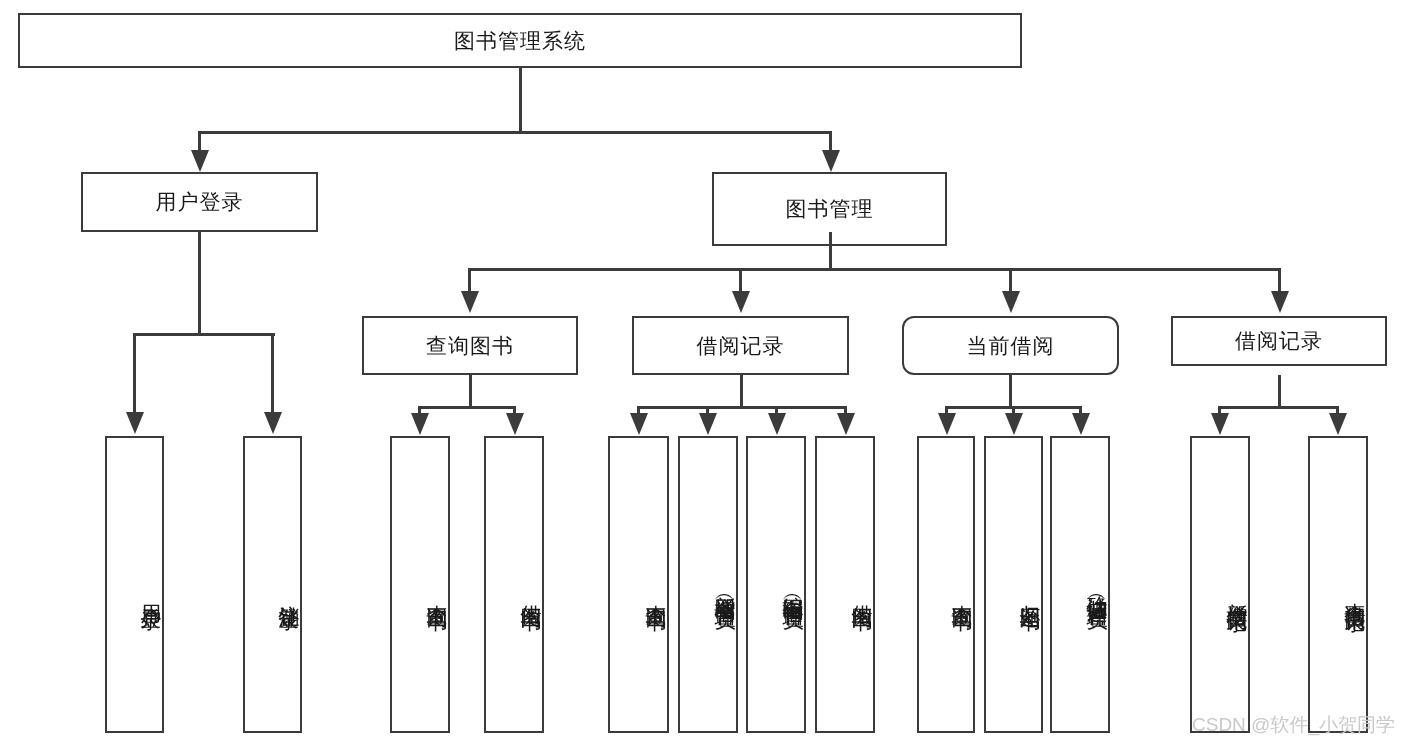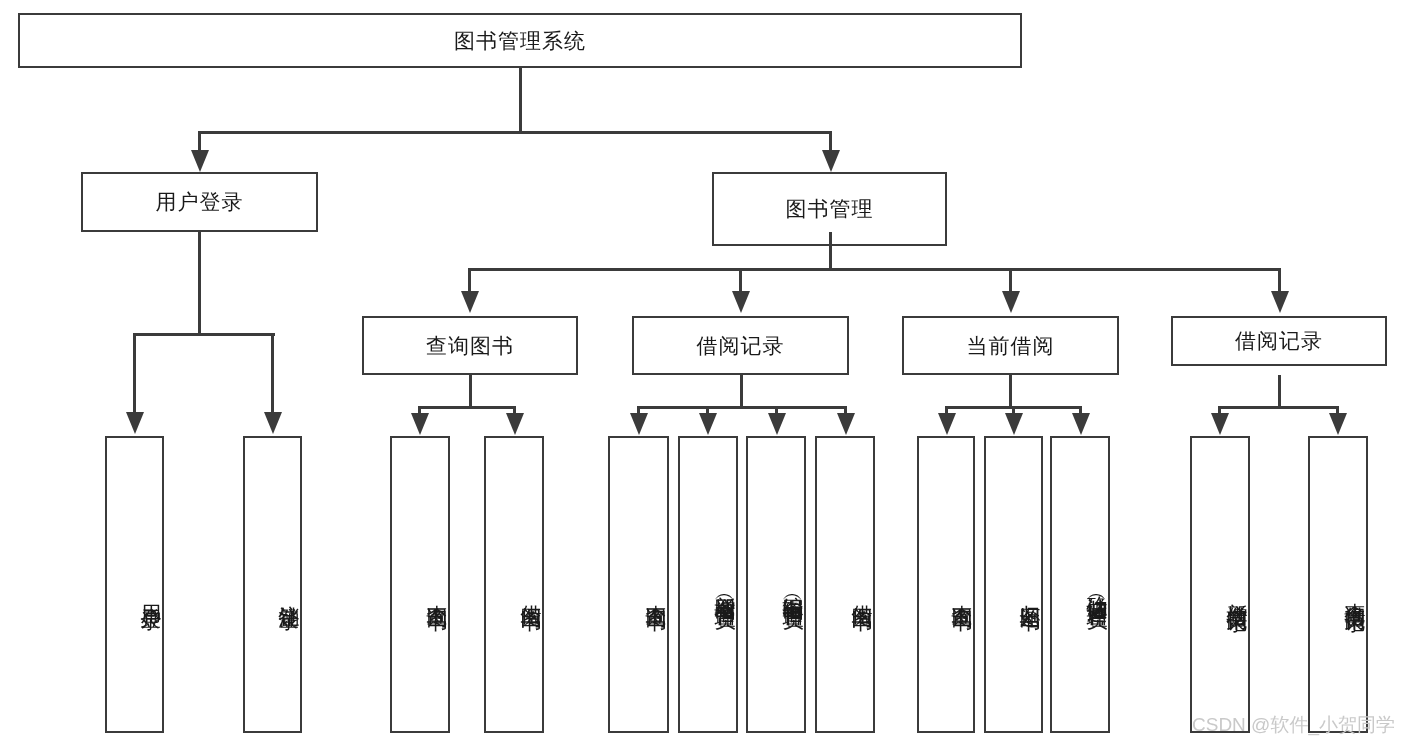--- a/index.html
+++ b/index.html
@@ -113,21 +113,21 @@
   <div class="arrow" style="left:1002px; top:291px;"></div>
   <div class="edge v" style="left:1278px; top:268px; width:3px; height:26px;"></div>
   <div class="arrow" style="left:1271px; top:291px;"></div>
 
   <div class="node horiz" id="node-l3-0" style="left: 362px; top: 316px; width: 216px; height: 59px;">
     <span>查询图书</span>
   </div>
   <div class="node horiz" id="node-l3-1" style="left: 632px; top: 316px; width: 217px; height: 59px;">
     <span>借阅记录</span>
   </div>
-  <div class="node horiz" id="node-l3-2" style="left: 902px; top: 316px; width: 217px; height: 59px;">
+  <div class="node horiz" id="node-l3-2" style="left: 902px; top: 316px; width: 217px; height: 59px; border-radius: 12px;">
     <span>当前借阅</span>
   </div>
   <div class="node horiz" id="node-l3-3" style="left: 1171px; top: 316px; width: 216px; height: 50px;">
     <span>借阅记录</span>
   </div>
 
   <div class="edge v" style="left:469px; top:375px; width:3px; height:34px;"></div>
   <div class="edge h" style="left:419px; top:406px; width:97px; height:3px;"></div>
   <div class="edge v" style="left:418px; top:406px; width:3px; height:12px;"></div>
   <div class="arrow" style="left:411px; top:413px;"></div>

